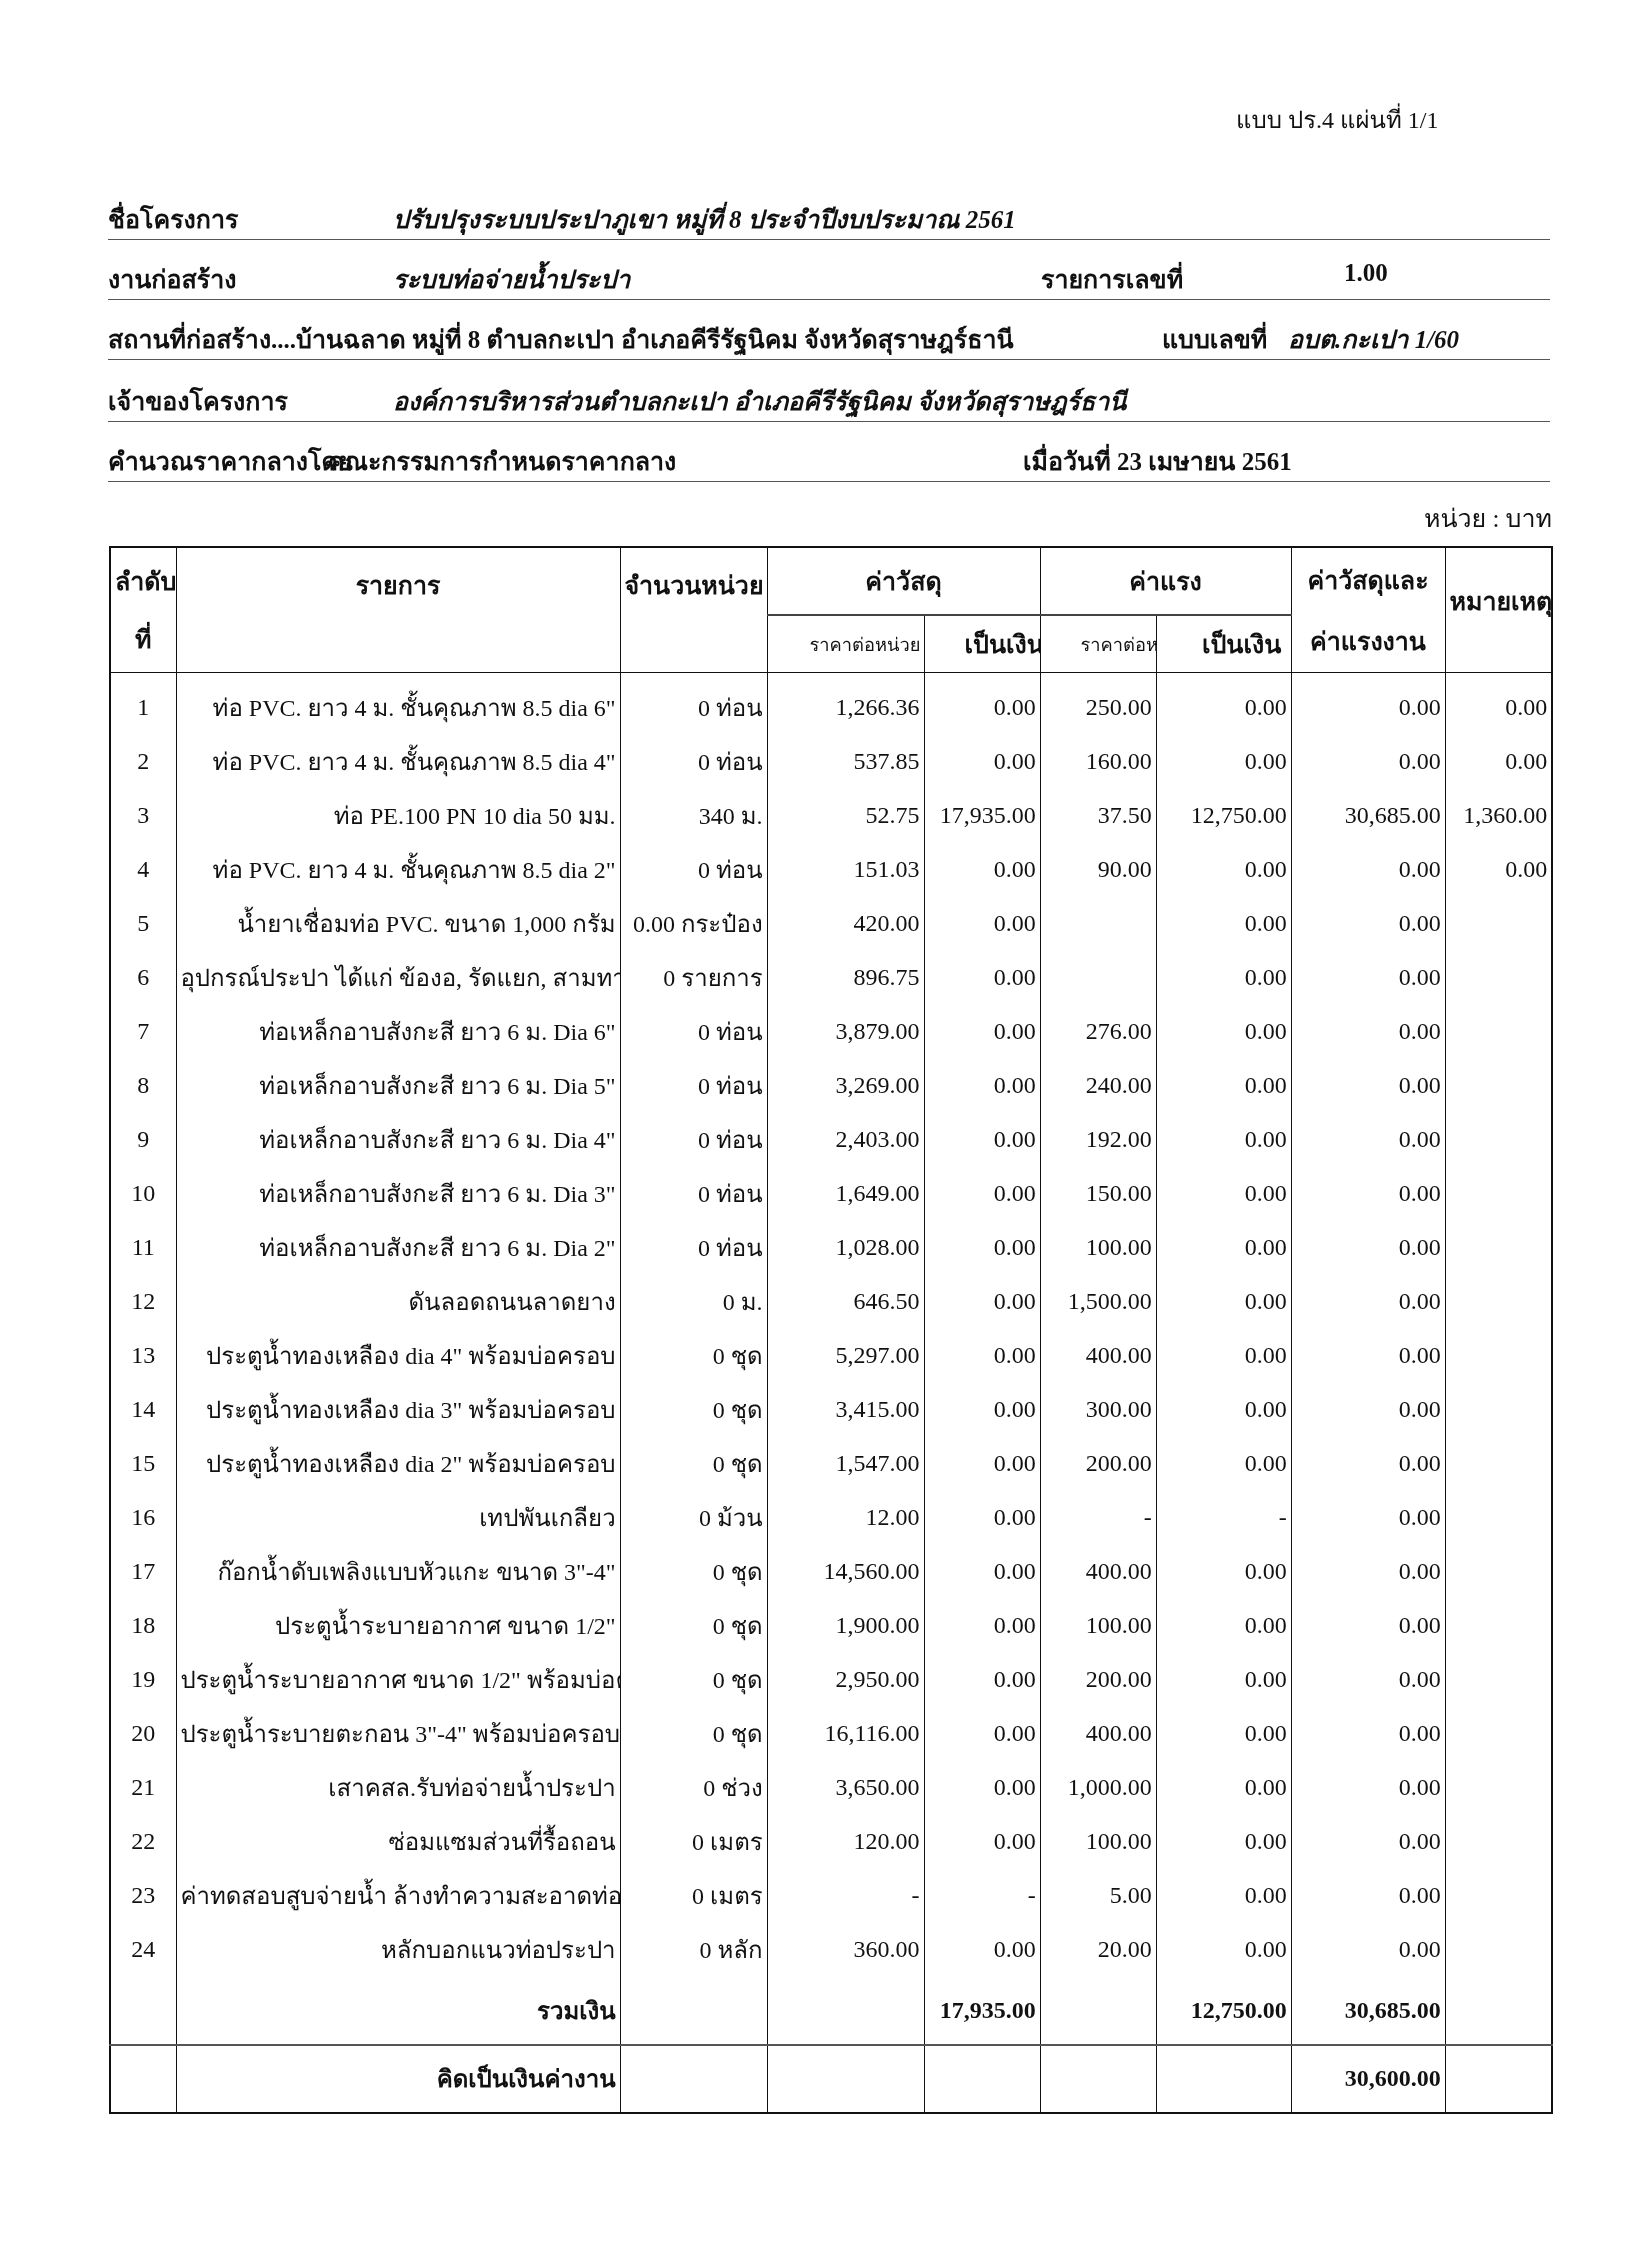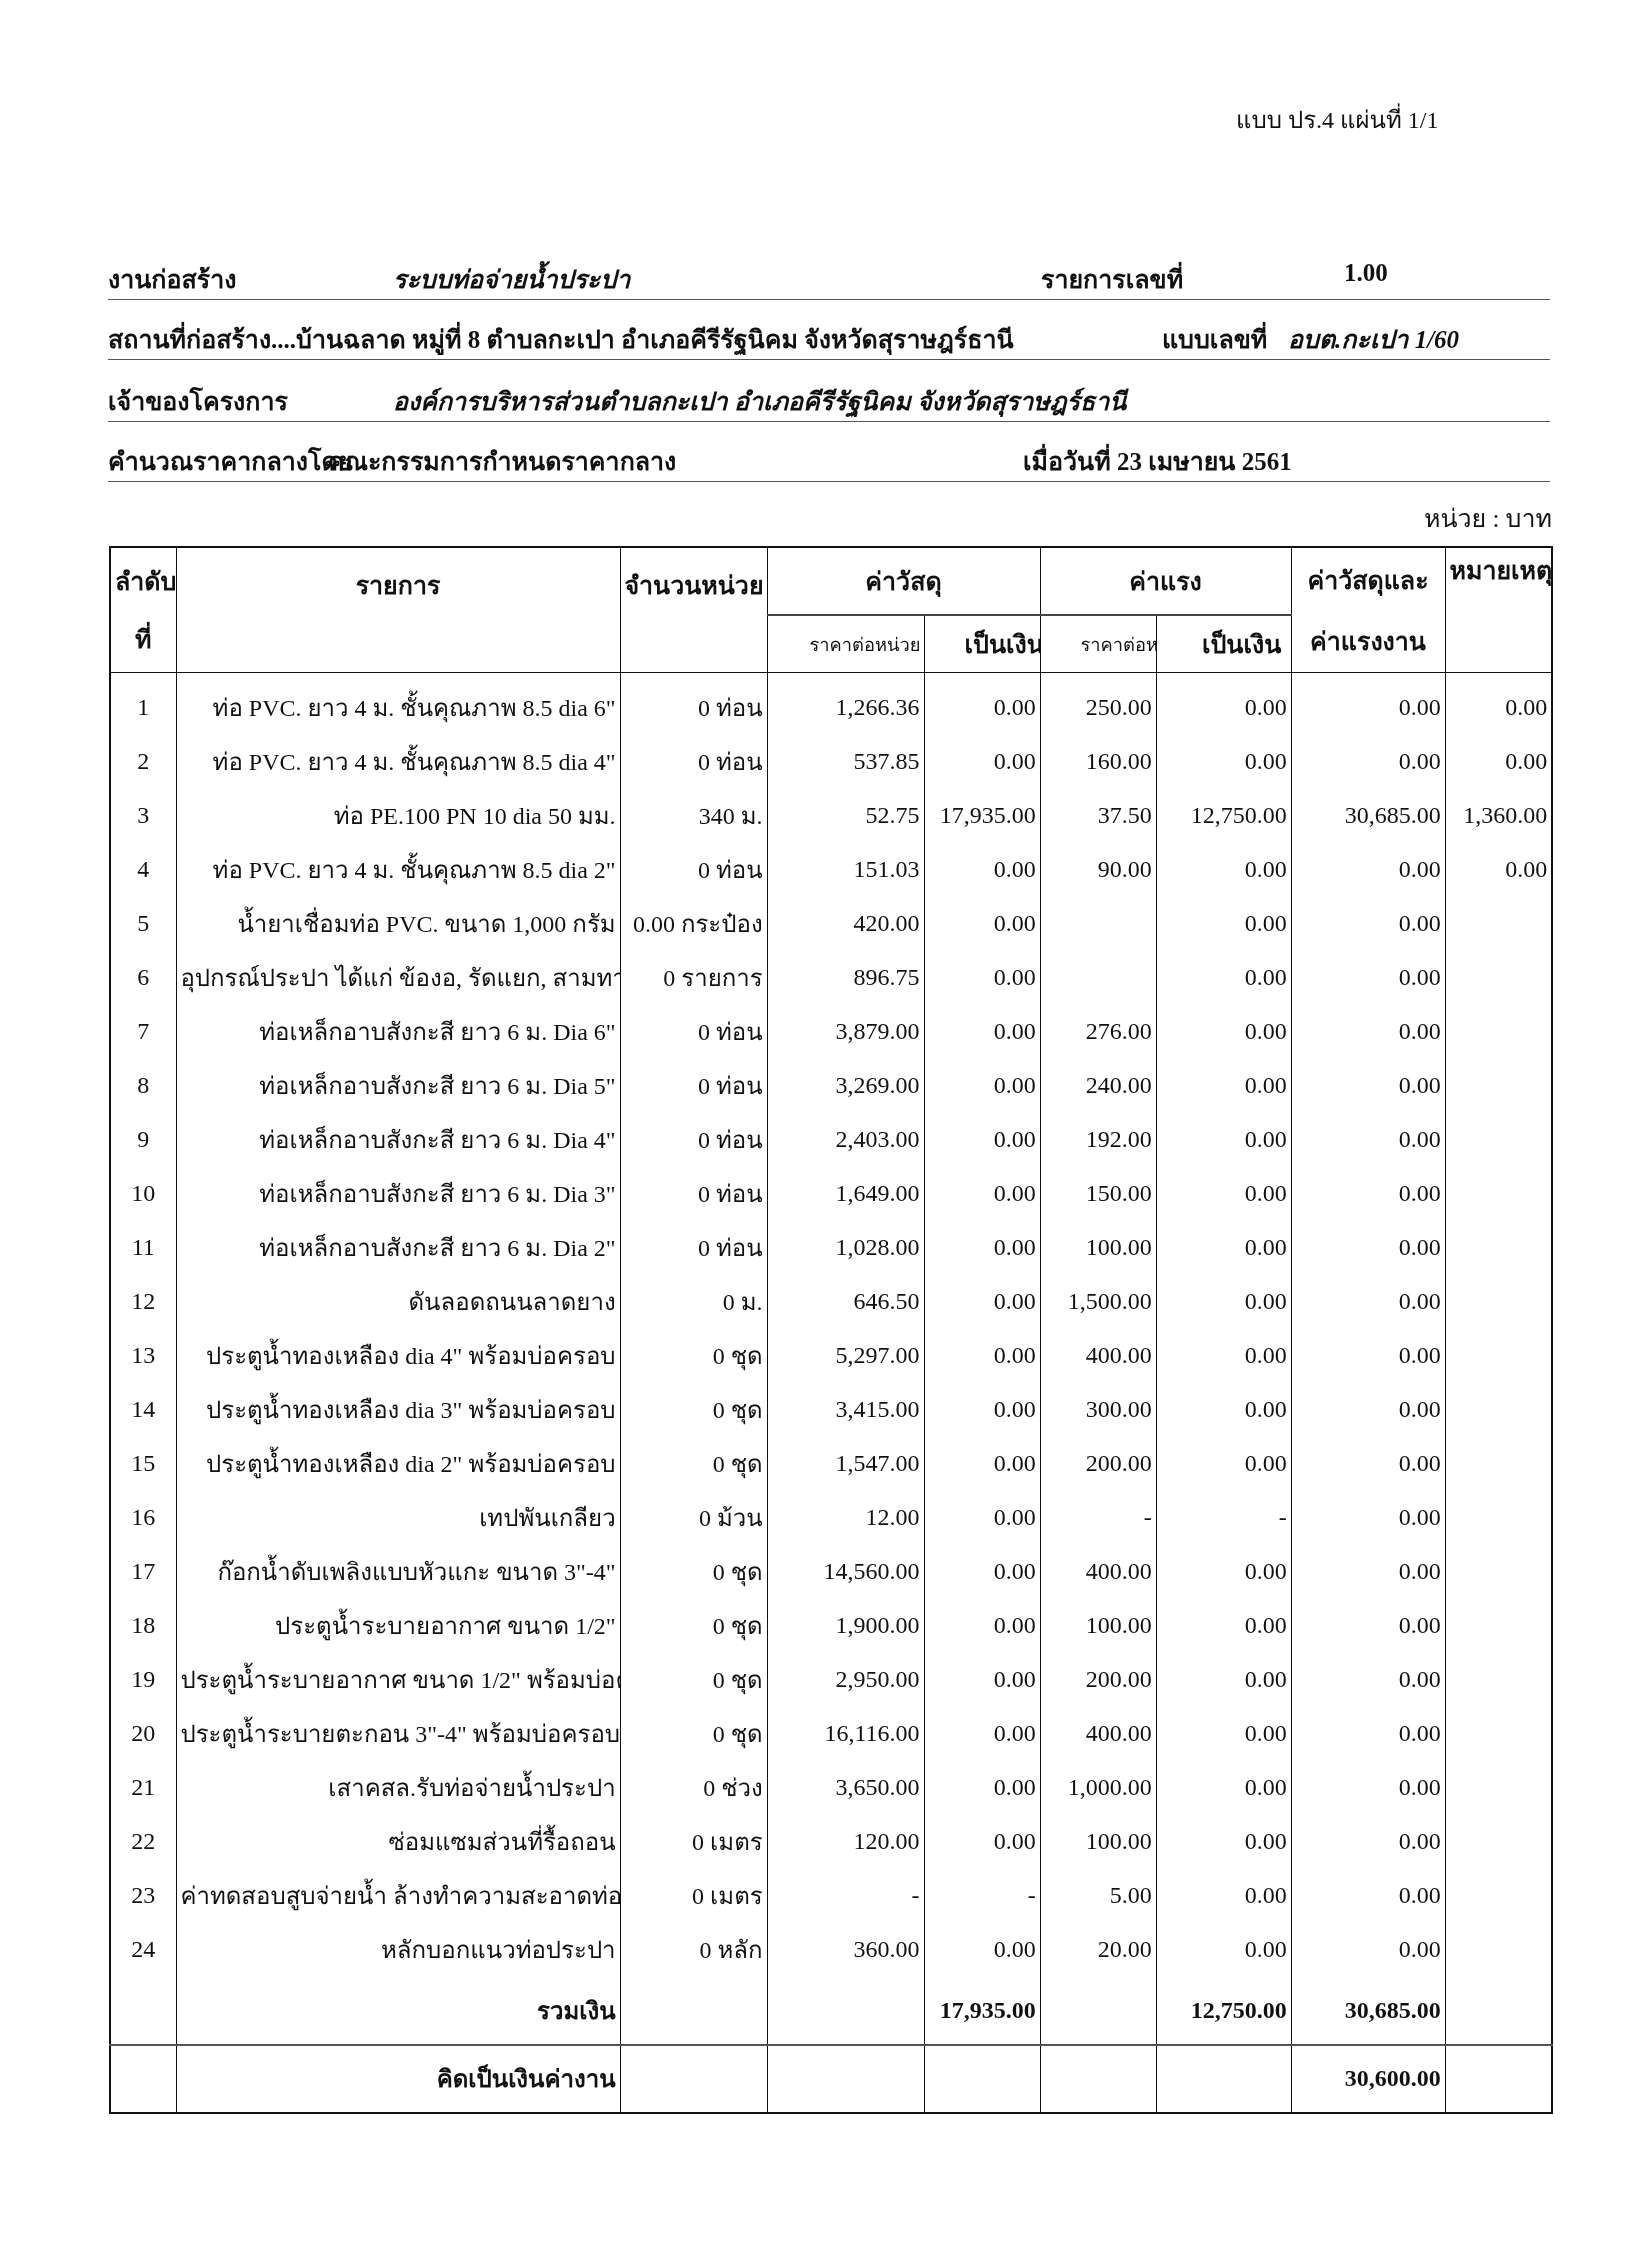--- a/index.html
+++ b/index.html
@@ -27,20 +27,24 @@
   tr.body-row td { border-top:none; border-bottom:none; height:54px; }
   tr.first-body td { padding-top:7.7px; }
   .hdr-top { border-bottom:2.9px solid #444 !important; }
 </style>
 </head>
 <body>
 
 <div class="page">
   <div class="form-code">แบบ ปร.4 แผ่นที่ 1/1</div>
 
+  <div class="hdr-row" style="top:189px;">
+    <span style="left:0;">ชื่อโครงการ</span>
+    <span class="it" style="left:285px;">ปรับปรุงระบบประปาภูเขา หมู่ที่ 8 ประจำปีงบประมาณ 2561</span>
+  </div>
 
   <div class="hdr-row" style="top:249px;">
     <span style="left:0;">งานก่อสร้าง</span>
     <span class="it" style="left:285px;">ระบบท่อจ่ายน้ำประปา</span>
     <span style="left:933px;">รายการเลขที่</span>
     <span style="left:1236px;">1.00</span>
   </div>
 
   <div class="hdr-row" style="top:309px;">
     <span style="left:0;">สถานที่ก่อสร้าง....บ้านฉลาด หมู่ที่ 8 ตำบลกะเปา อำเภอคีรีรัฐนิคม จังหวัดสุราษฎร์ธานี</span>
@@ -80,21 +84,21 @@
           <div style="margin-top:17.4px">ที่</div>
         </th>
         <th rowspan="2" style="vertical-align:top;padding-top:17.4px">รายการ</th>
         <th rowspan="2" style="vertical-align:top;padding-top:17.4px">จำนวนหน่วย</th>
         <th colspan="2" class="hdr-top">ค่าวัสดุ</th>
         <th colspan="2" class="hdr-top">ค่าแรง</th>
         <th rowspan="2">
           <div>ค่าวัสดุและ</div>
           <div style="margin-top:21px">ค่าแรงงาน</div>
         </th>
-        <th rowspan="2" style="vertical-align:top;padding-top:2px">หมายเหตุ</th>
+        <th rowspan="2" style="vertical-align:top;padding-top:33px">หมายเหตุ</th>
       </tr>
       <tr class="hdr2">
         <th class="small">ราคาต่อหน่วย</th>
         <th>เป็นเงิน</th>
         <th class="small">ราคาต่อหน่วย</th>
         <th>เป็นเงิน</th>
       </tr>
     </thead>
     <tbody id="boq-body">
         <tr class="body-row first-body">

